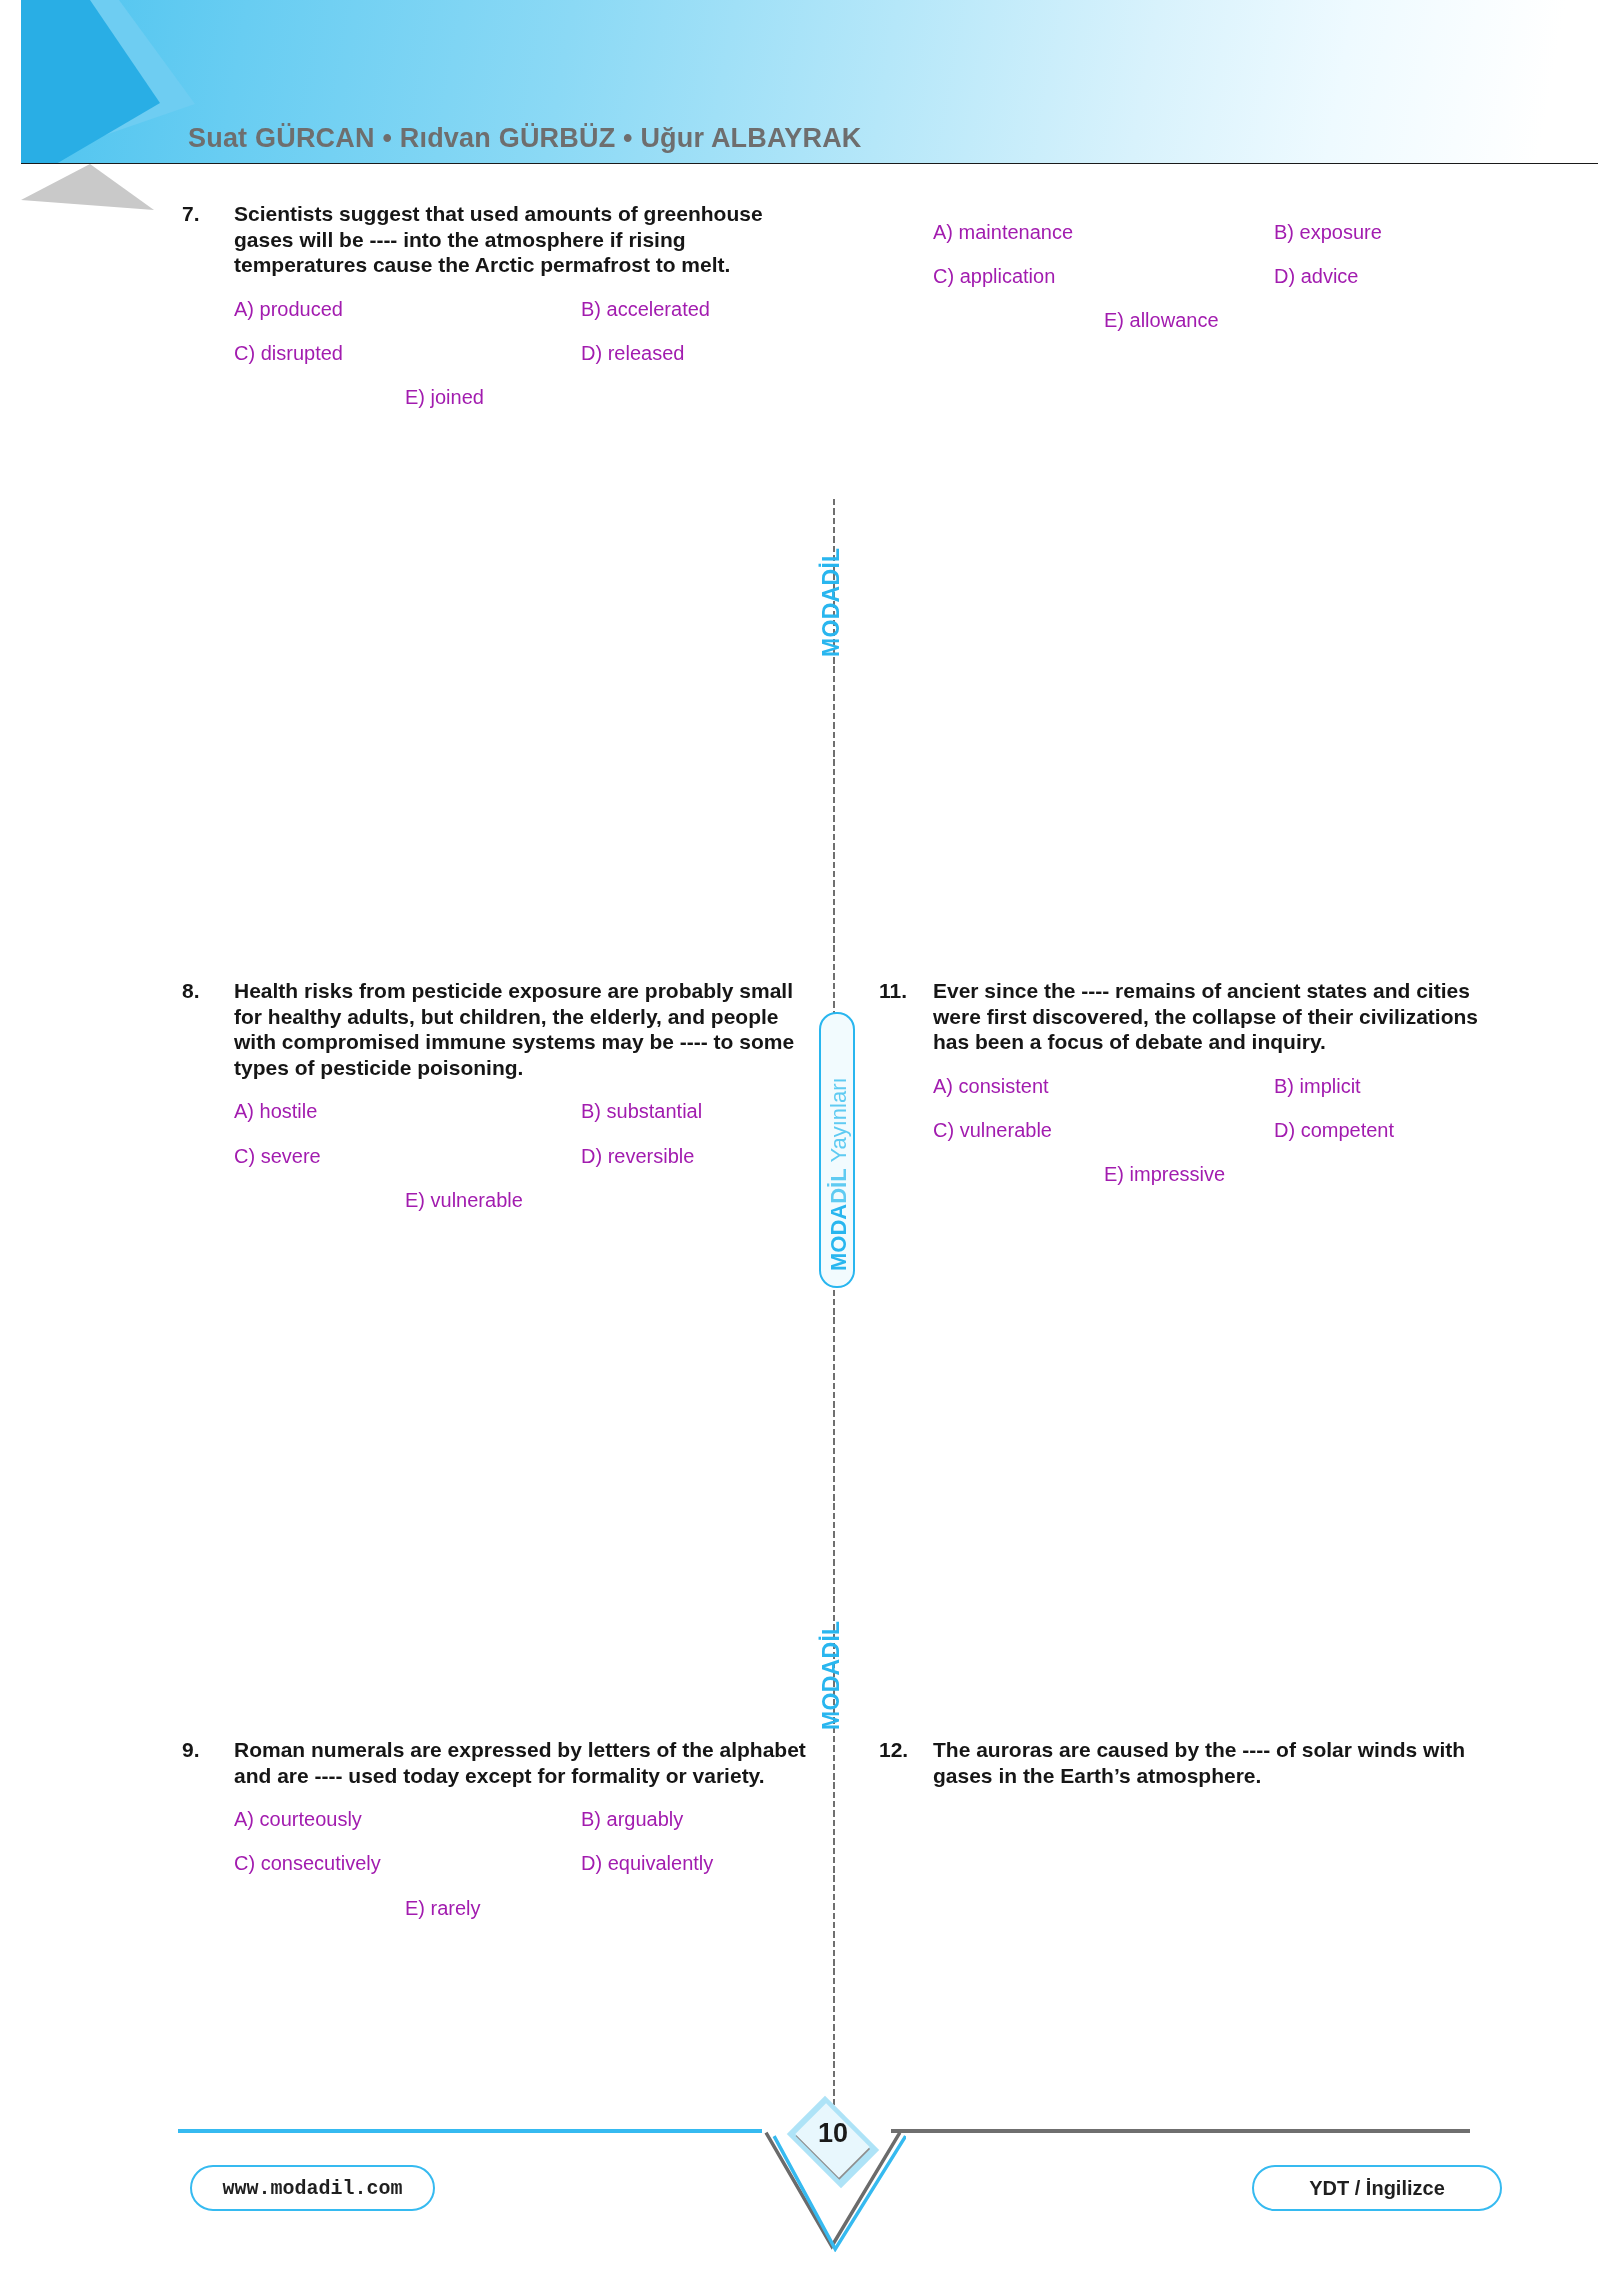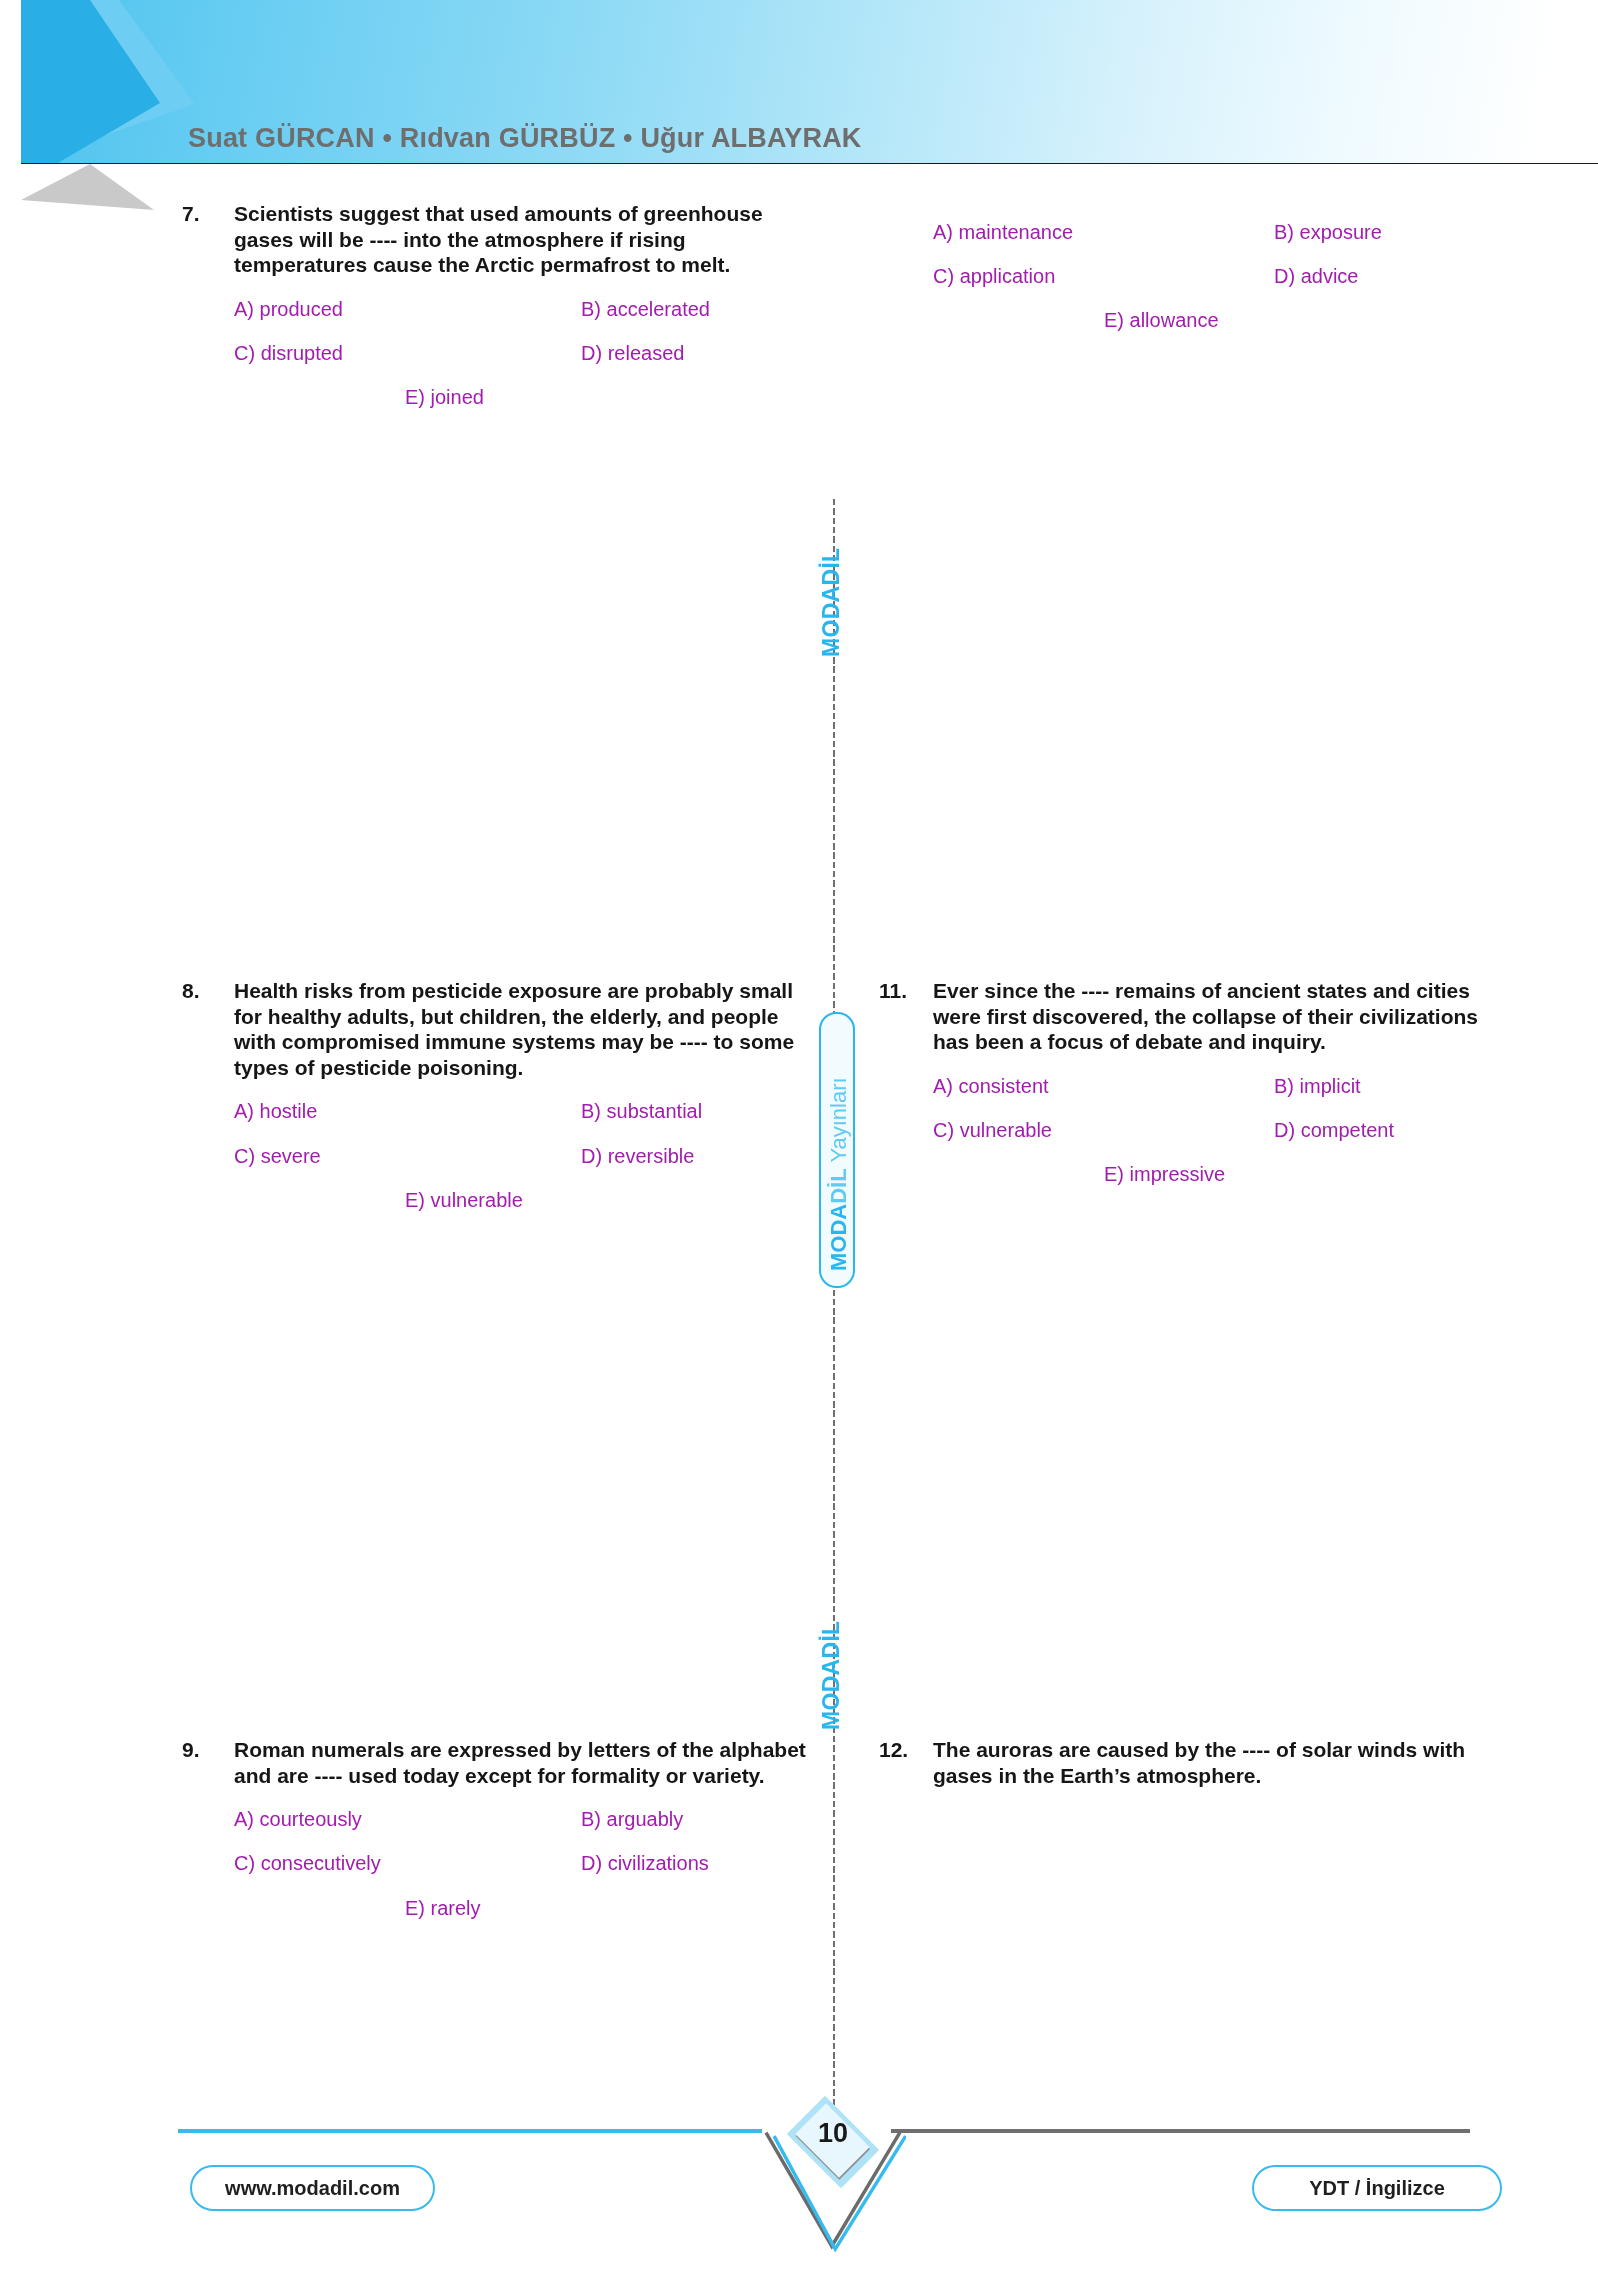--- a/index.html
+++ b/index.html
@@ -265,21 +265,21 @@
     border-radius: 23px;
     background: #ffffff;
     display: flex;
     align-items: center;
     justify-content: center;
     font-size: 20px;
     font-weight: bold;
     color: #1f1f1f;
     z-index: 5;
   }
-  #pill-site { left: 169px; top: 2165px; width: 241px; }
+  #pill-site { left: 169px; top: 2165px; width: 241px; font-family: Liberation Mono, monospace; }
   #pill-exam { left: 1231px; top: 2165px; width: 246px; }
 </style>
 </head>
 <body>
 
 <div class="page">
 
   <div class="header">
     <div class="header-gradient"></div>
     <div class="header-tri-light"></div>
@@ -344,21 +344,21 @@
       <div class="q-num">9.</div>
       <div class="q-stem">Roman numerals are expressed by letters of the alphabet and are ---- used today except for formality or variety.</div>
     </div>
     <div class="opts">
       <div class="opt-row">
         <div class="opt opt-a">A) courteously</div>
         <div class="opt opt-b">B) arguably</div>
       </div>
       <div class="opt-row">
         <div class="opt opt-c">C) consecutively</div>
-        <div class="opt opt-d">D) civilizations</div>
+        <div class="opt opt-d">D) equivalently</div>
       </div>
       <div class="opt-e-row">
         <div class="opt opt-e">E) rarely</div>
       </div>
     </div>
   </div>
 
   <div class="q" id="q10">
     <div class="opts">
       <div class="opt-row">

